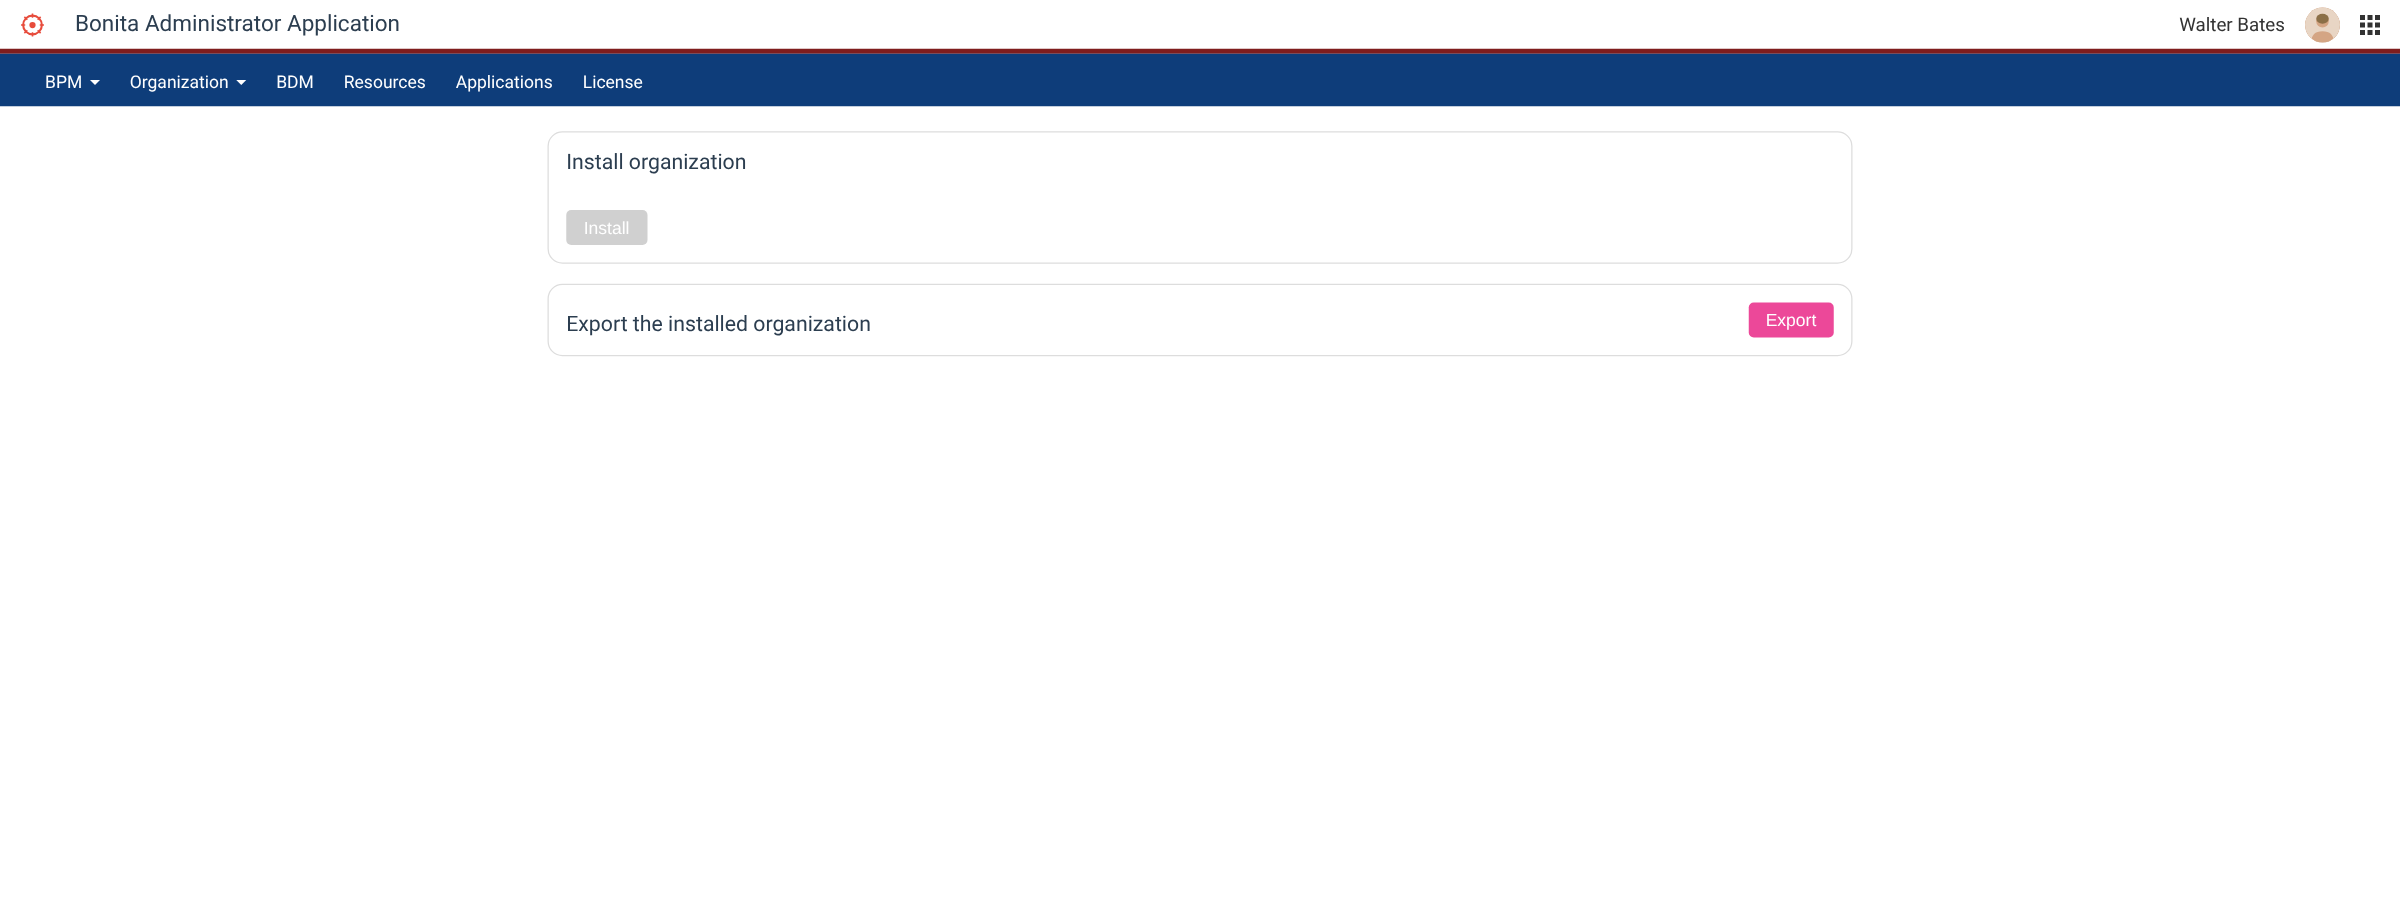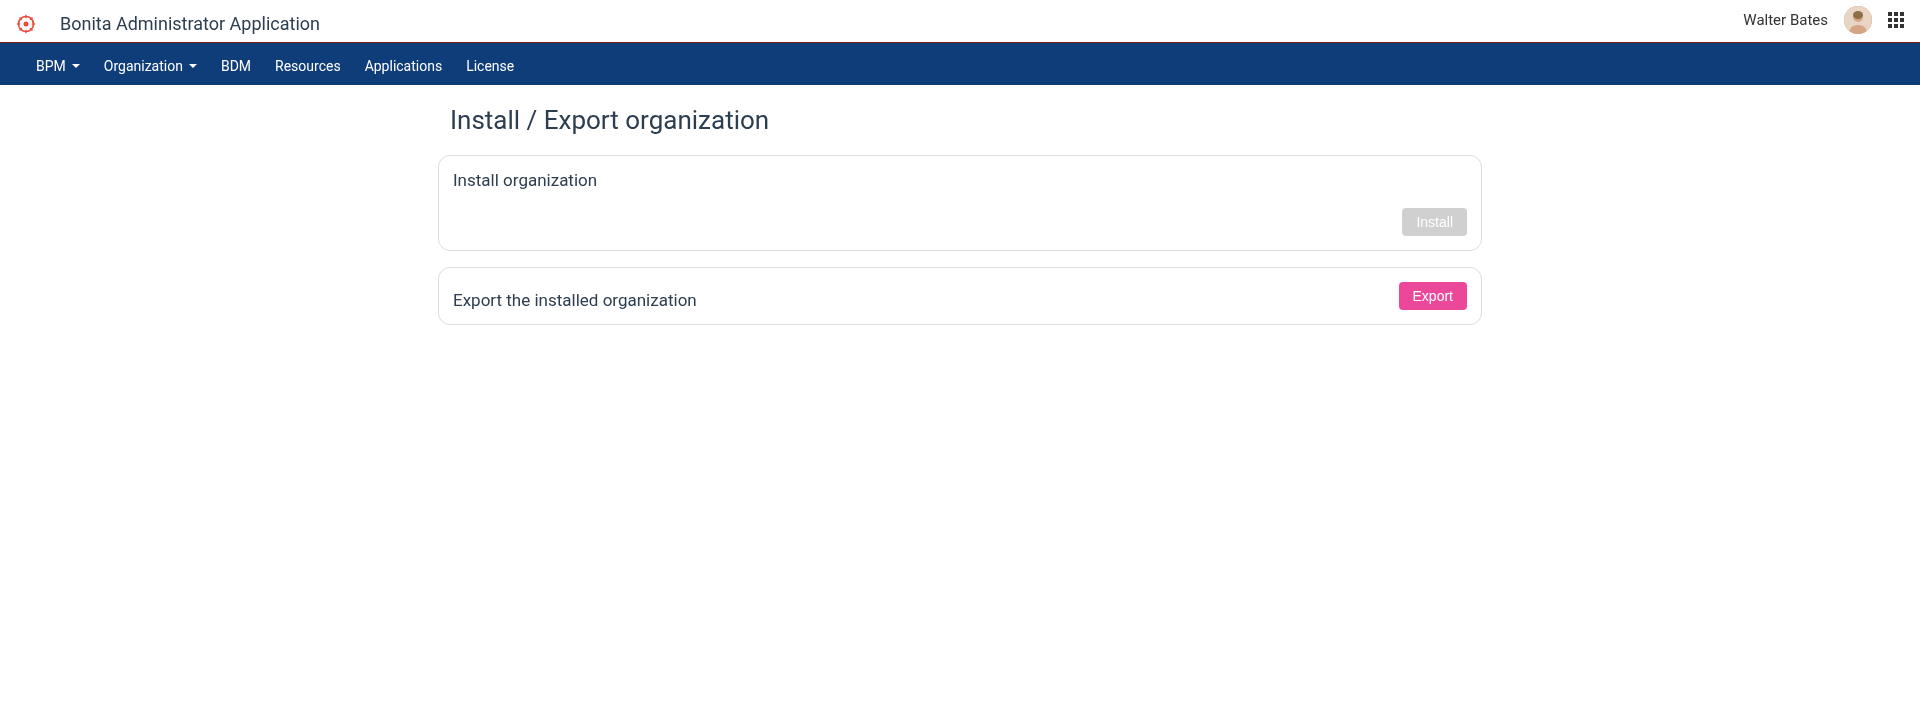--- a/index.html
+++ b/index.html
@@ -8,24 +8,24 @@
       box-sizing: border-box;
     }
     body {
       font-family: -apple-system, BlinkMacSystemFont, "Segoe UI", Roboto, "Helvetica Neue", Arial, sans-serif;
       font-size: 14px;
       color: #333;
       background: #fff;
     }
     .header {
       display: flex;
-      align-items: flex-end;
+      align-items: center;
       justify-content: space-between;
       padding: 8px 16px;
-      border-bottom: 1px solid #7f1d1d;
+      border-bottom: 4px solid #7f1d1d;
       height: 43px;
     }
     .header-left {
       display: flex;
       align-items: center;
       gap: 24px;
     }
     .logo-icon {
       width: 20px;
       height: 20px;
@@ -154,22 +154,21 @@
       line-height: 1.4;
     }
     .warning-icon {
       display: inline-flex;
       align-items: center;
       margin-right: 3px;
       vertical-align: middle;
     }
     .panel-footer {
       display: flex;
-      justify-content: flex-end;
-      margin-top: 18px;
+      margin-top: 28px;
     }
     .btn {
       padding: 6px 14px;
       border-radius: 4px;
       font-size: 14px;
       border: none;
       cursor: pointer;
     }
     .btn-disabled {
       background: #d0d0d0;
@@ -251,21 +250,20 @@
   </div>
   <div class="nav-item">
     <span>Applications</span>
   </div>
   <div class="nav-item">
     <span>License</span>
   </div>
 </div>
 
 <div class="main-content">
-  <h1 class="page-title">Install / Export organization</h1>
 
   <div class="panel">
     <div class="panel-title">Install organization</div>
     <div class="panel-footer">
       <button class="btn btn-disabled">Install</button>
     </div>
   </div>
 
   <div class="panel export-panel">
     <div class="panel-title">Export the installed organization</div>

